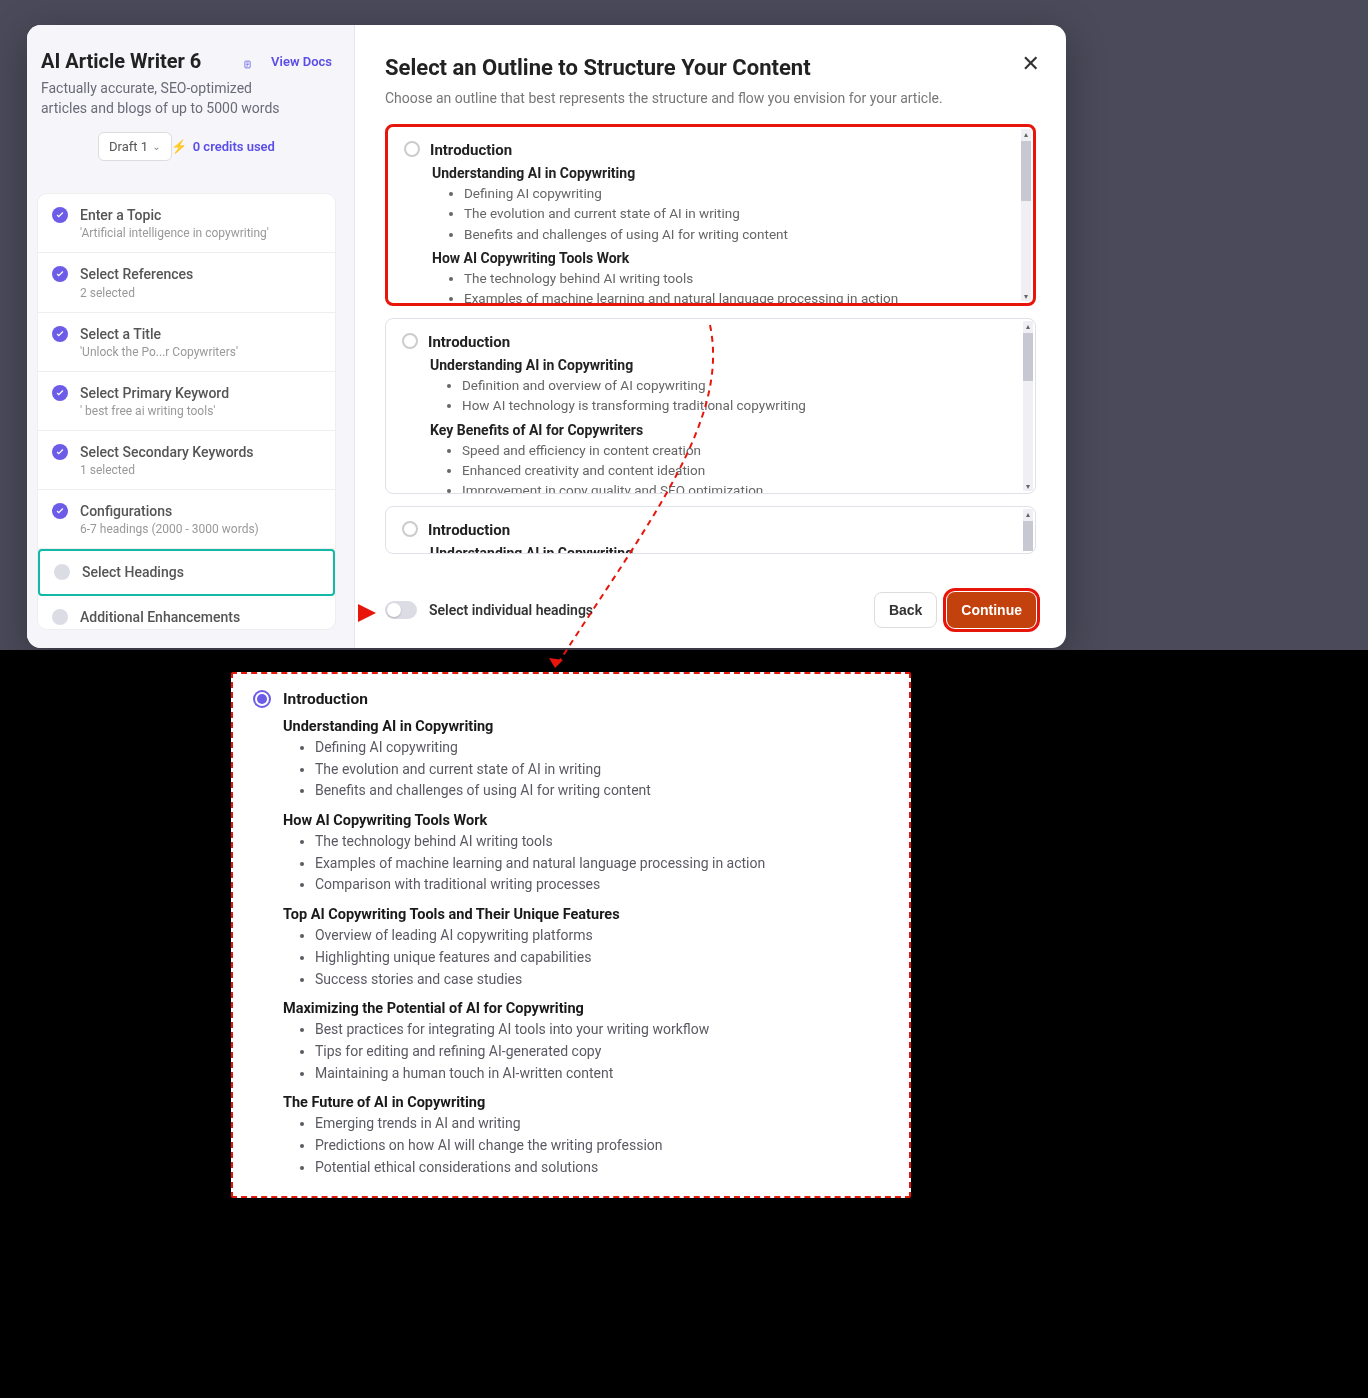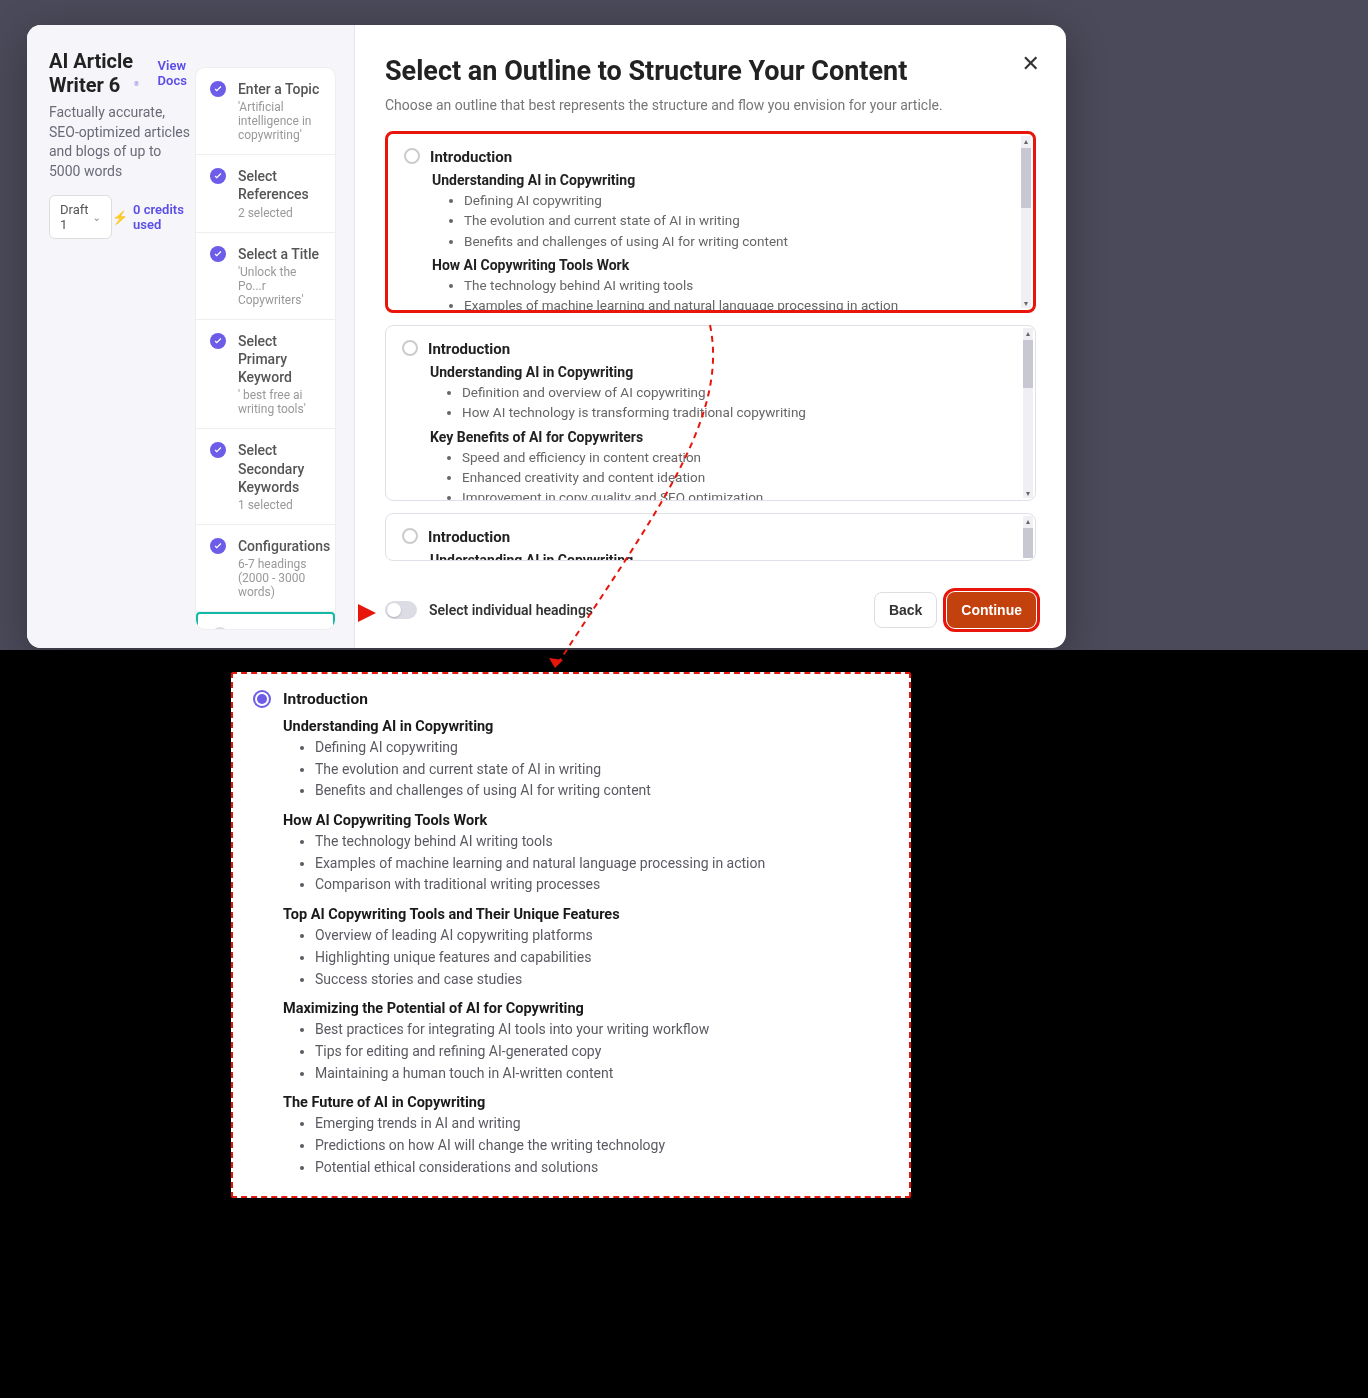--- a/index.html
+++ b/index.html
@@ -25,23 +25,24 @@
     height: 623px;
     background: #fff;
     border-radius: 14px;
     display: flex;
     overflow: hidden;
     box-shadow: 0 10px 40px rgba(0,0,0,0.3);
   }
   .sidebar {
     width: 328px;
     background: #f5f5fa;
-    padding: 24px 18px 18px 18px;
+    padding: 24px 18px 18px 10px;
     border-right: 1px solid #e5e5ee;
     display: flex;
+    flex-direction: column;
   }
   .sidebar-header { padding: 0 4px 14px 4px; }
   .sidebar-title-row { display: flex; align-items: center; justify-content: space-between; }
   .sidebar-title { font-size: 20px; font-weight: 700; color: #222; }
   .view-docs {
     display: flex; align-items: flex-end; gap: 19px;
     color: #5b4ee6; font-size: 13px; font-weight: 600; cursor: pointer;
   }
   .sidebar-desc { font-size: 14px; color: #6b6b78; margin-top: 6px; line-height: 1.4; max-width: 250px; }
   .draft-row { display: flex; align-items: center; justify-content: center; margin-top: 14px; }
@@ -75,21 +76,21 @@
     flex: 1;
     padding: 30px 30px 20px 30px;
     position: relative;
     display: flex;
     flex-direction: column;
   }
   .close-x {
     position: absolute; top: 26px; right: 26px;
     font-size: 22px; color: #333; cursor: pointer;
   }
-  .main-title { font-size: 27px; font-weight: 700; color: #222; }
+  .main-title { font-size: 22px; font-weight: 700; color: #222; }
   .main-sub { font-size: 14px; color: #777; margin-top: 10px; }
   .outlines {
     margin-top: 18px;
     flex: 1;
     overflow: hidden;
     display: flex;
     flex-direction: column;
     gap: 12px;
   }
   .outline-card {
@@ -356,16 +357,16 @@
       </ul><div class="d-h2">Top AI Copywriting Tools and Their Unique Features</div><ul class="d-ul">
         <li class="d-li">Overview of leading AI copywriting platforms</li>
         <li class="d-li">Highlighting unique features and capabilities</li>
         <li class="d-li">Success stories and case studies</li>
       </ul><div class="d-h2">Maximizing the Potential of AI for Copywriting</div><ul class="d-ul">
         <li class="d-li">Best practices for integrating AI tools into your writing workflow</li>
         <li class="d-li">Tips for editing and refining AI-generated copy</li>
         <li class="d-li">Maintaining a human touch in AI-written content</li>
       </ul><div class="d-h2">The Future of AI in Copywriting</div><ul class="d-ul">
         <li class="d-li">Emerging trends in AI and writing</li>
-        <li class="d-li">Predictions on how AI will change the writing technology</li>
+        <li class="d-li">Predictions on how AI will change the writing profession</li>
         <li class="d-li">Potential ethical considerations and solutions</li>
       </ul></div>
 </div>
 
 </body></html>

